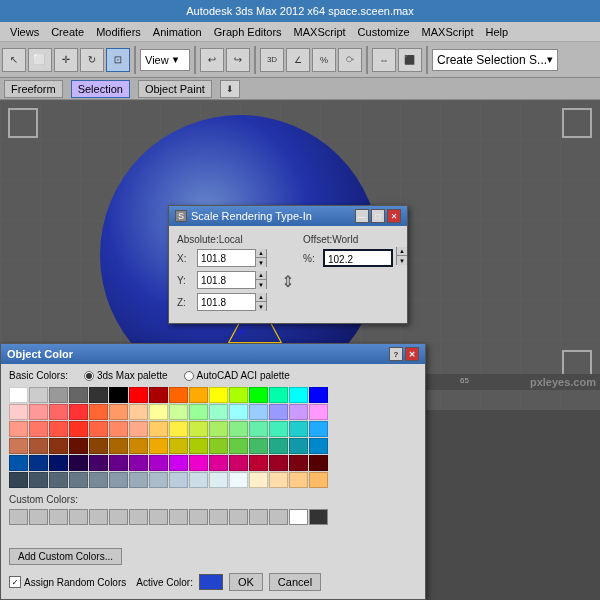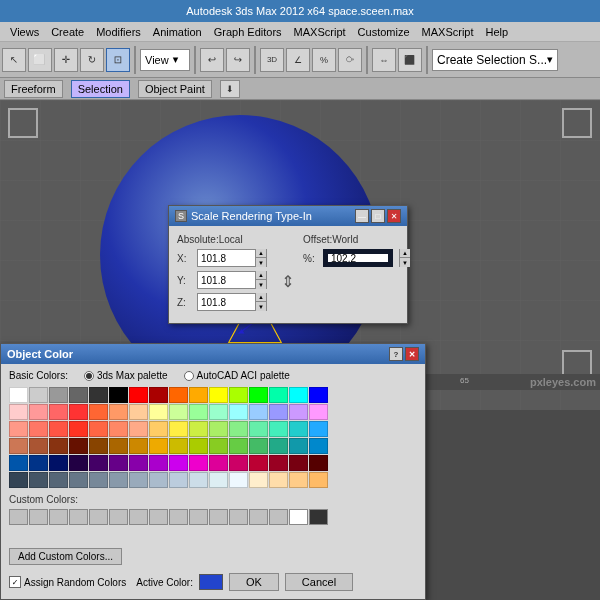--- a/index.html
+++ b/index.html
@@ -315,21 +315,21 @@
       background: #fff;
       display: flex; align-items: center; justify-content: center;
       font-size: 8px;
     }
     .active-color-swatch {
       width: 24px; height: 16px;
       border: 1px solid #555;
       background: #2244cc;
     }
     .ok-btn, .cancel-btn {
-      padding: 2px 16px;
+      padding: 2px 8px;
       font-size: 11px;
       cursor: pointer;
       border: 1px solid #888;
       background: #c8c8c8;
     }
 
     
     #ruler-bottom {
       position: absolute;
       bottom: 20px;
@@ -495,21 +495,21 @@
         </div>
 
         <div style="display:flex;align-items:center;justify-content:center;width:14px;padding-top:14px;">
           <span style="font-size:16px;color:#555;">⇕</span>
         </div>
 
         <div style="flex:1;">
           <div class="scale-section-title">Offset:World</div>
           <div class="scale-row">
             <span class="scale-label">%:</span>
-            <div class="scale-input" style="display:flex;align-items:center;width:70px;height:18px;background:#fff;border:5px solid #0f172a;padding:0;gap:40px;">
+            <div class="scale-input" style="display:flex;align-items:flex-end;width:70px;height:18px;background:#fff;border:2px solid #0f172a;padding:0;gap:40px;">
               <span style="flex:1;padding:0 3px;font-size:10px;">102.2</span>
               <div class="spin-arrows">
                 <div class="spin-up">▲</div>
                 <div class="spin-down">▼</div>
               </div>
             </div>
           </div>
         </div>
       </div>
     </div>

